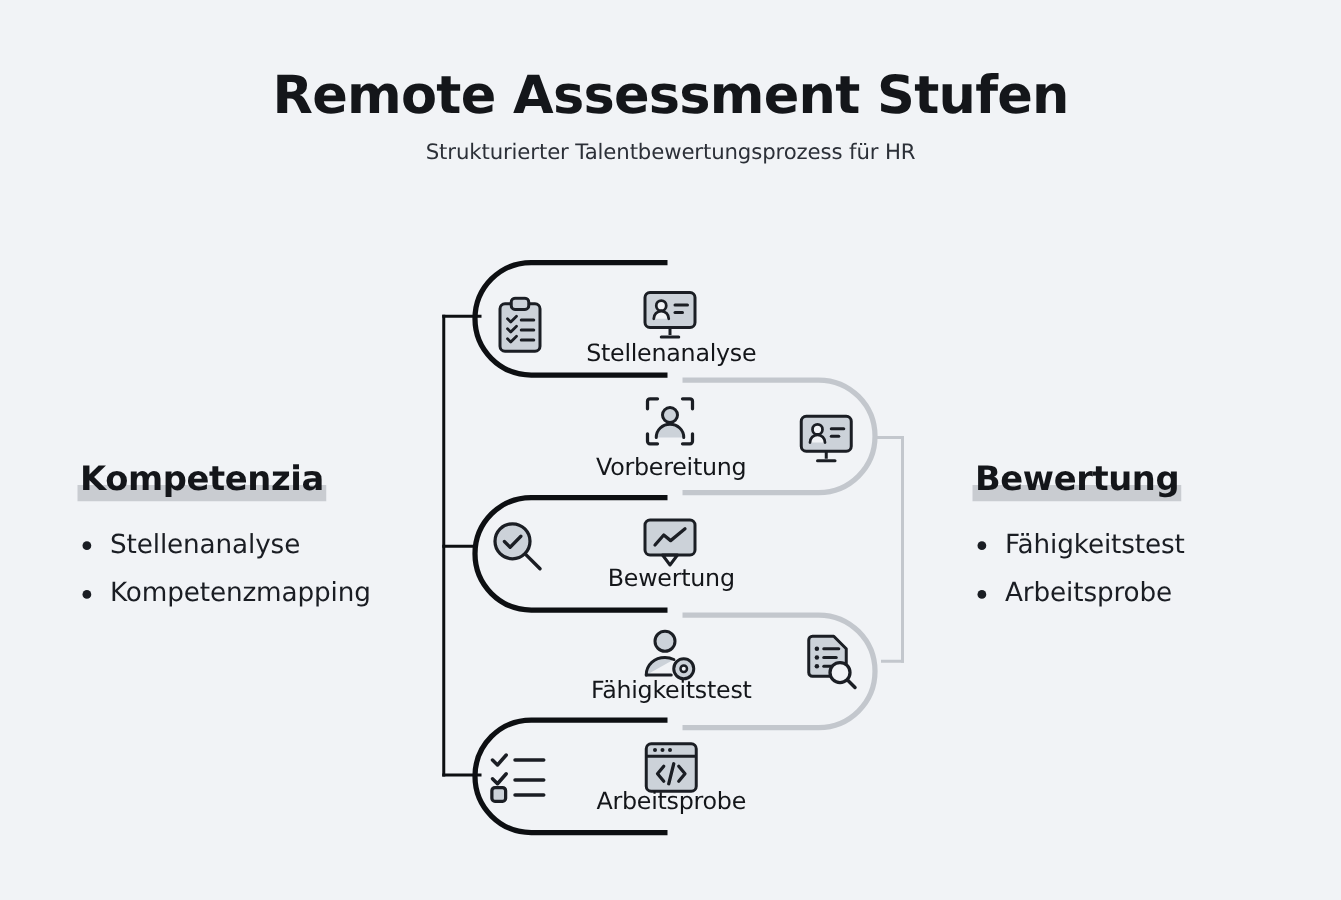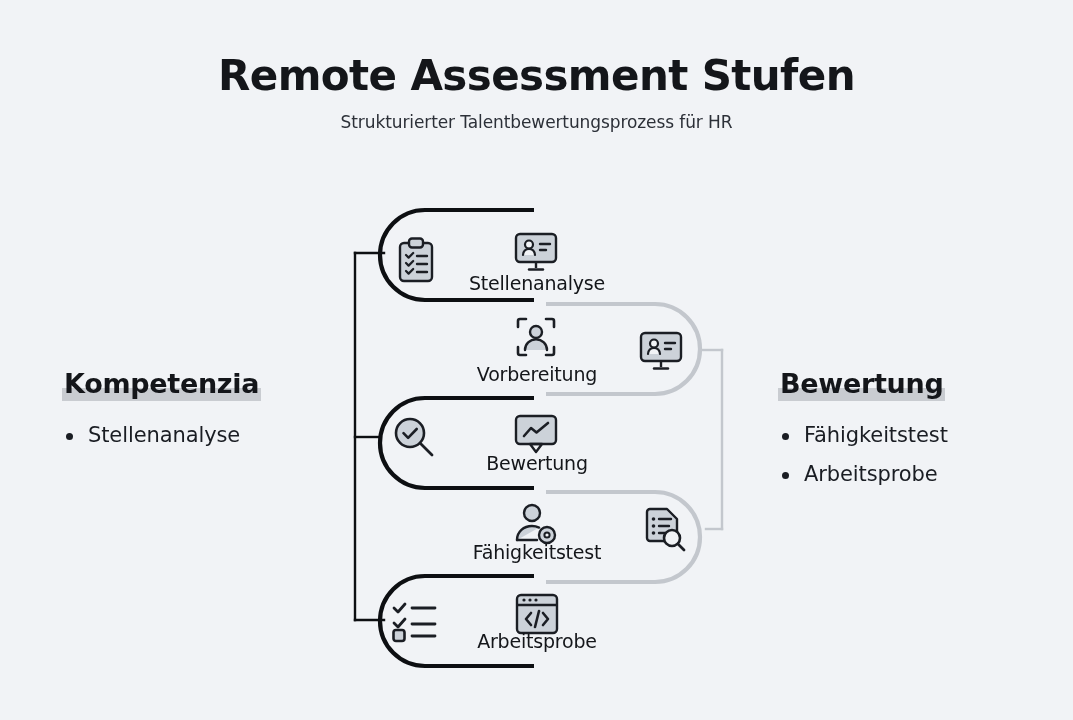--- a/index.html
+++ b/index.html
@@ -124,20 +124,21 @@
   <p id="page-subtitle">Strukturierter Talentbewertungsprozess für HR</p>
 </div>
 
 <div id="panel-left" class="side-panel">
   <div class="panel-heading">
     <span class="hl"></span>
     <span class="txt">Kompetenzia</span>
   </div>
   <ul class="panel-list">
     <li><span class="bullet"></span><span>Stellenanalyse</span></li>
+    <li><span class="bullet"></span><span>Kompetenzmapping</span></li>
   </ul>
 </div>
 
 <div id="panel-right" class="side-panel">
   <div class="panel-heading">
     <span class="hl"></span>
     <span class="txt">Bewertung</span>
   </div>
   <ul class="panel-list">
     <li><span class="bullet"></span><span>Fähigkeitstest</span></li>

